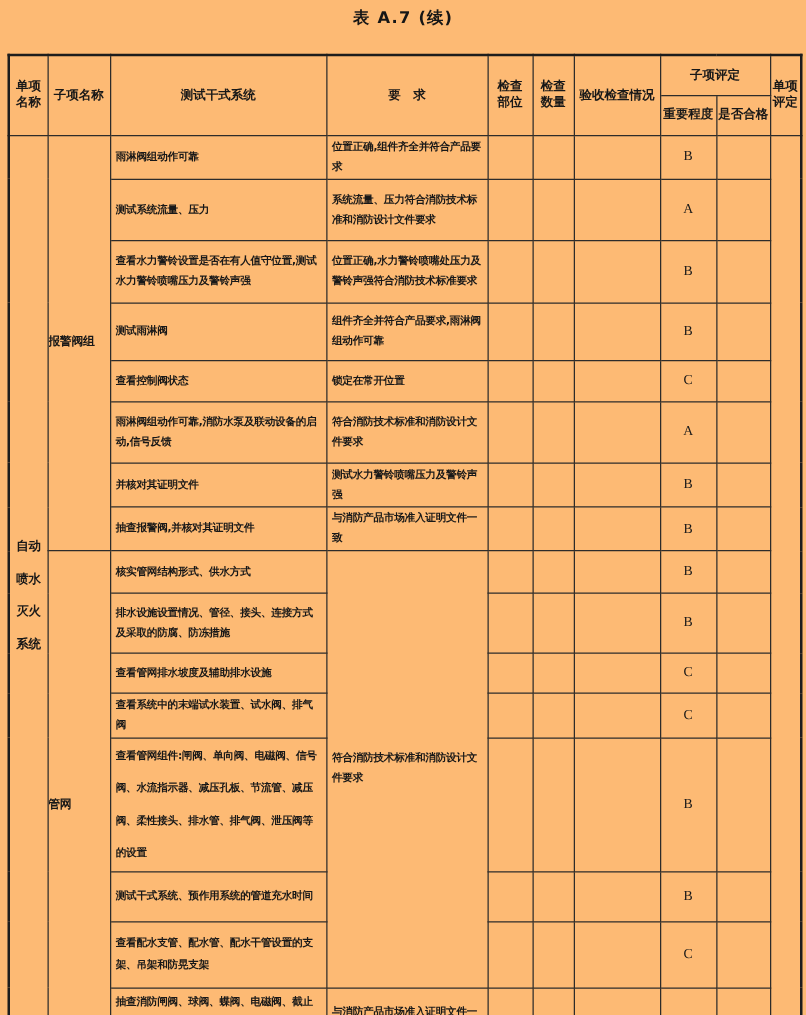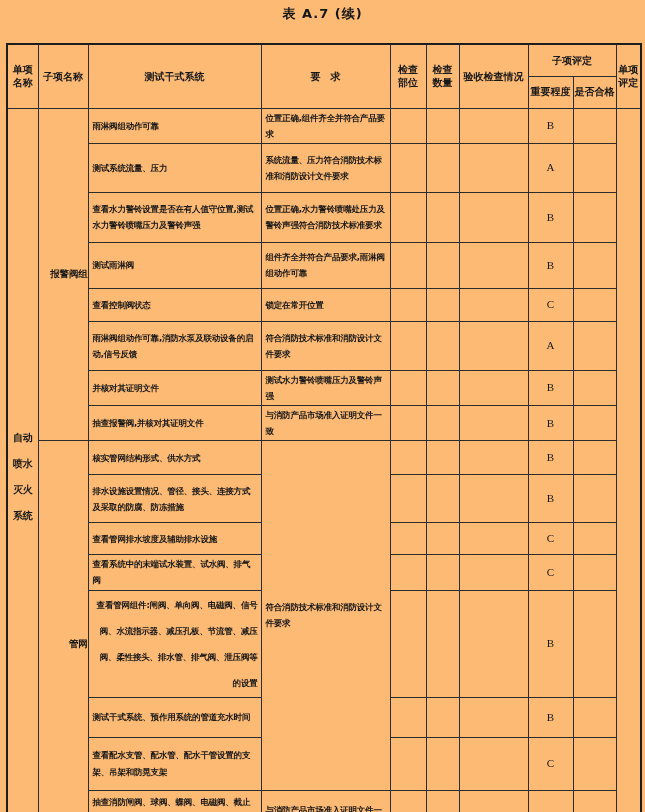--- a/index.html
+++ b/index.html
@@ -64,33 +64,34 @@
     padding: 1px 3px 1px 4px;
   }
   td.unit {
     text-align: center;
     white-space: pre-line;
     font-size: 10px;
     line-height: 26px;
     font-weight: bold;
   }
   td.sub {
-    text-align: right;
+    text-align: left;
     font-size: 9.5px;
     font-weight: bold;
+    font-family: Liberation Mono, monospace;
   }
   td.imp {
     text-align: center;
     font-family: "Liberation Serif", serif;
     font-size: 11px;
     font-weight: normal;
     letter-spacing: 0;
   }
   td.e { background: transparent; }
-  td.lh-lg { line-height: 26px; text-align: right; }
+  td.lh-lg { line-height: 26px; }
 </style>
 </head>
 <body>
 
 <div class="page">
   <div class="doc-title">表 A.7 (续)</div>
 
   <table class="grid">
     <colgroup>
       <col style="width:31px">

